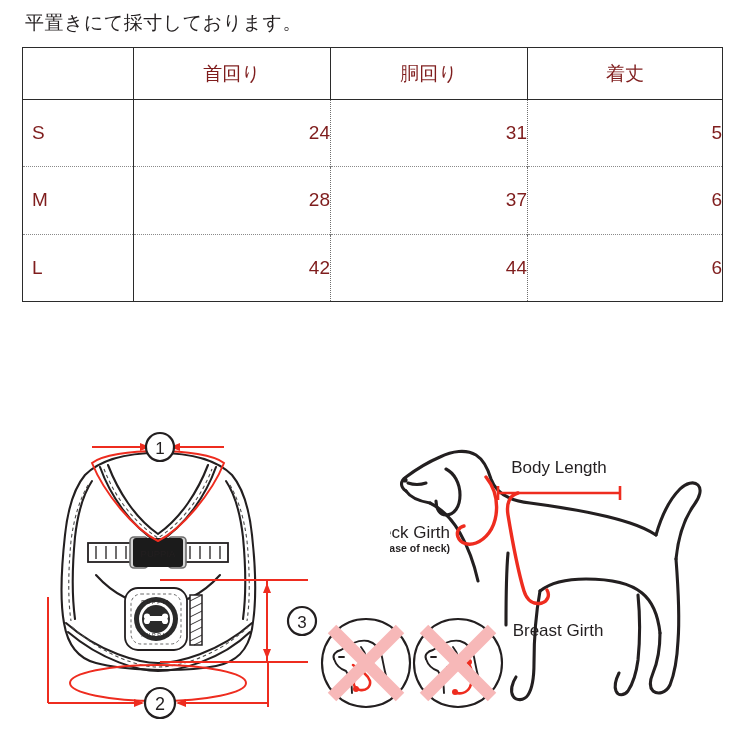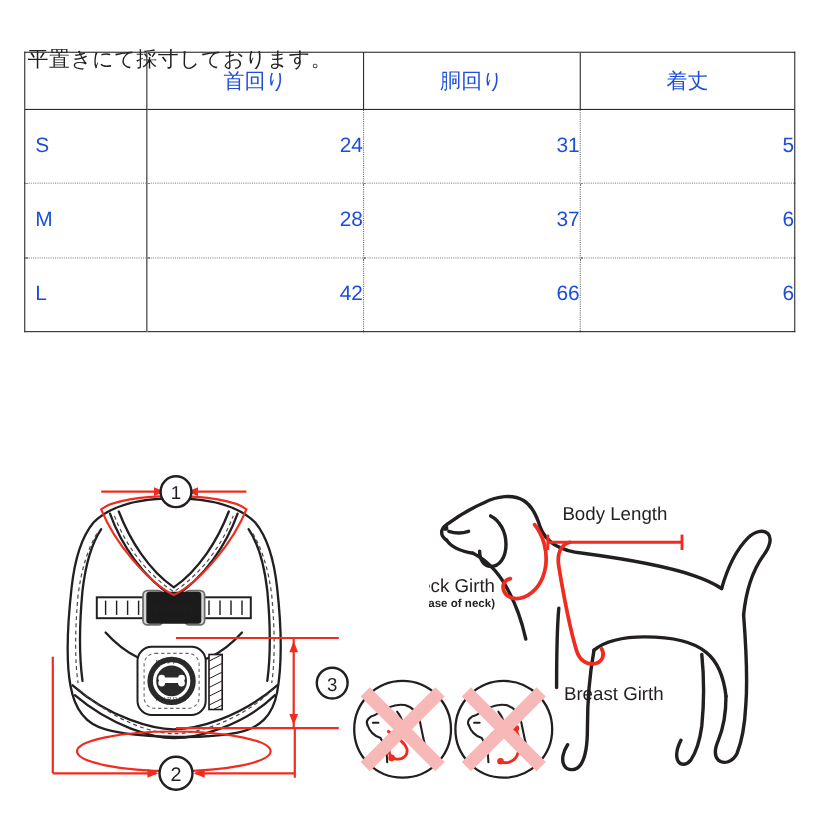--- a/index.html
+++ b/index.html
@@ -25,21 +25,20 @@
     height: 46px;
   }
   #measure-note {
     position: absolute;
     left: 25px;
     top: 10px;
     font-size: 19px;
     letter-spacing: 0.5px;
     white-space: nowrap;
     color: #231f20;
-    margin-top: 31px;
   }
   #unit-note {
     position: absolute;
     right: 22px;
     top: 11px;
     font-size: 18px;
     white-space: nowrap;
     color: #231f20;
   }
 
@@ -56,21 +55,21 @@
     height: 255px;
     border-collapse: collapse;
     table-layout: fixed;
     border: 1.5px solid #2b2b2b;
   }
   table.size-table th,
   table.size-table td {
     padding: 0;
     font-weight: normal;
     font-size: 19px;
-    color: #1d4ed8;
+    color: #7f1d1d;
   }
   
   thead th {
     height: 51px;
     border-bottom: 1.5px solid #2b2b2b;
     text-align: center;
     vertical-align: middle;
   }
   thead th.sz-corner {
     border-right: 1.5px solid #2b2b2b;
@@ -161,21 +160,21 @@
       </tr>
       <tr class="row-div">
         <td class="sz-label">M</td>
         <td class="col-div">28</td>
         <td class="col-div">37</td>
         <td>6</td>
       </tr>
       <tr class="row-div">
         <td class="sz-label">L</td>
         <td class="col-div">42</td>
-        <td class="col-div">66</td>
+        <td class="col-div">44</td>
         <td>6</td>
       </tr>
     </tbody>
   </table>
 </div>
 
 <div id="illustrations">
 
   <div id="harness-figure">
     <svg class="figure-svg" viewBox="0 0 300 300" width="300" height="300">

